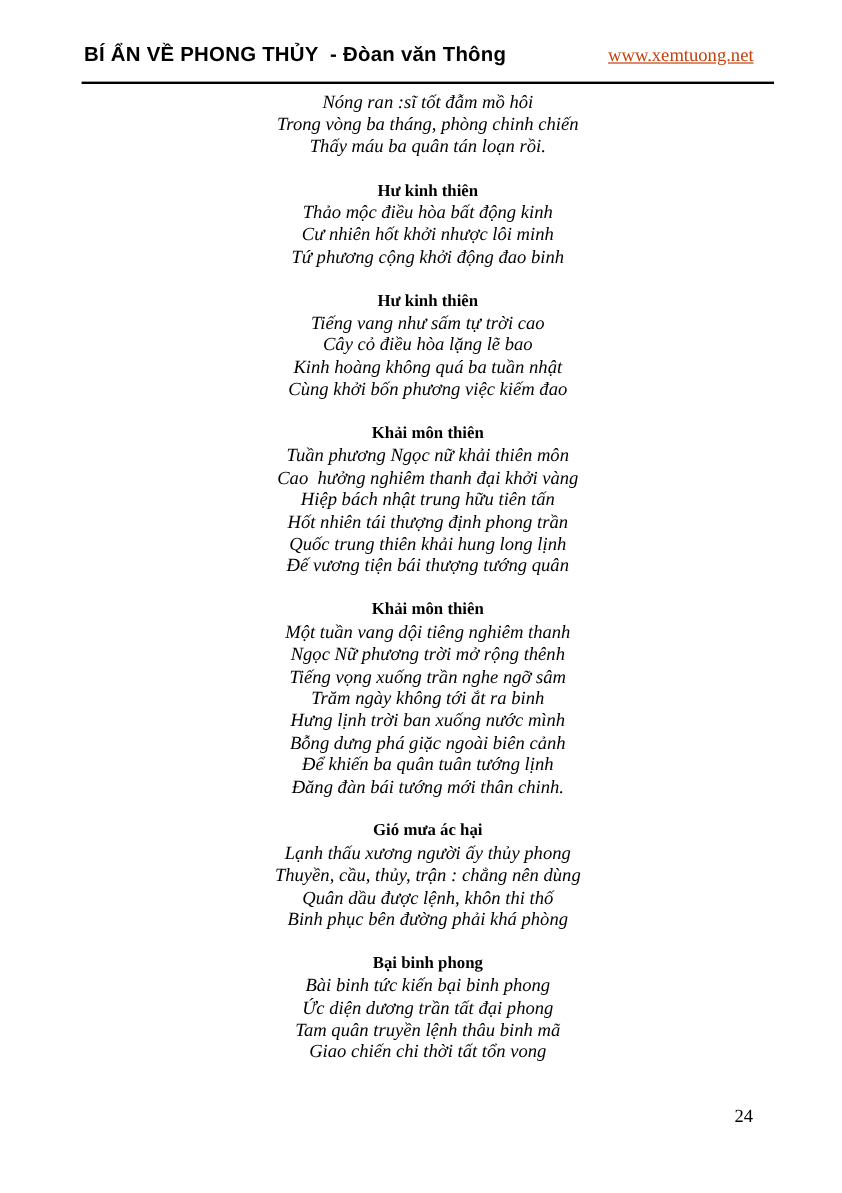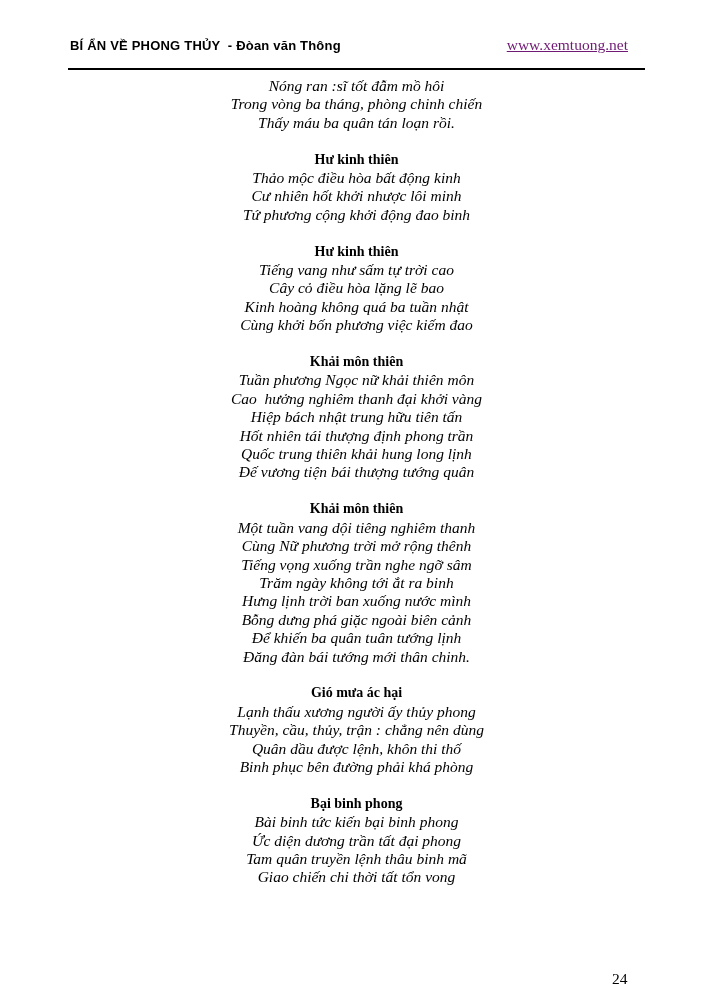--- a/index.html
+++ b/index.html
@@ -17,21 +17,21 @@
     top: 36px;
     left: 70px;
     right: 74px;
     display: flex;
     justify-content: space-between;
     align-items: baseline;
   }
   .doc-title {
     font-family: "Liberation Sans", sans-serif;
     font-weight: bold;
-    font-size: 13px;
+    font-size: 17px;
     letter-spacing: 0.2px;
     white-space: pre-wrap;
   }
   .site-link {
     font-family: "Liberation Serif", serif;
     font-size: 15.5px;
     text-decoration: underline;
     cursor: pointer;
   }
   .divider {
@@ -57,32 +57,32 @@
     white-space: pre-wrap;
   }
   .poem-line {
     font-style: italic;
     font-size: 15.5px;
     line-height: 18.4px;
     white-space: pre-wrap;
   }
   .page-number {
     position: absolute;
-    top: 970px;
+    top: 922px;
     left: 612px;
     font-size: 15.5px;
     line-height: 18px;
   }
 </style>
 </head>
 <body>
 
 <div class="header">
   <span class="doc-title">BÍ ẨN VỀ PHONG THỦY  - Đòan văn Thông</span>
-  <span class="site-link" style="color: #701a75;">www.xemtuong.net</span>
+  <span class="site-link" style="color: #c2410c;">www.xemtuong.net</span>
 </div>
 
 <div class="divider"></div>
 
 <div class="content">
     <div class="stanza">
       <div class="poem-line">Nóng ran :sĩ tốt đẫm mồ hôi</div>
       <div class="poem-line">Trong vòng ba tháng, phòng chinh chiến</div>
       <div class="poem-line">Thấy máu ba quân tán loạn rồi.</div>
     </div>
@@ -104,21 +104,21 @@
       <div class="poem-line">Tuần phương Ngọc nữ khải thiên môn</div>
       <div class="poem-line">Cao  hưởng nghiêm thanh đại khởi vàng</div>
       <div class="poem-line">Hiệp bách nhật trung hữu tiên tấn</div>
       <div class="poem-line">Hốt nhiên tái thượng định phong trần</div>
       <div class="poem-line">Quốc trung thiên khải hung long lịnh</div>
       <div class="poem-line">Đế vương tiện bái thượng tướng quân</div>
     </div>
     <div class="stanza">
       <div class="stanza-heading">Khải môn thiên</div>
       <div class="poem-line">Một tuần vang dội tiêng nghiêm thanh</div>
-      <div class="poem-line">Cùng Nữ phương trời mở rộng thênh</div>
+      <div class="poem-line">Ngọc Nữ phương trời mở rộng thênh</div>
       <div class="poem-line">Tiếng vọng xuống trần nghe ngỡ sâm</div>
       <div class="poem-line">Trăm ngày không tới ắt ra binh</div>
       <div class="poem-line">Hưng lịnh trời ban xuống nước mình</div>
       <div class="poem-line">Bỗng dưng phá giặc ngoài biên cảnh</div>
       <div class="poem-line">Để khiến ba quân tuân tướng lịnh</div>
       <div class="poem-line">Đăng đàn bái tướng mới thân chinh.</div>
     </div>
     <div class="stanza">
       <div class="stanza-heading">Gió mưa ác hại</div>
       <div class="poem-line">Lạnh thấu xương người ấy thủy phong</div>

